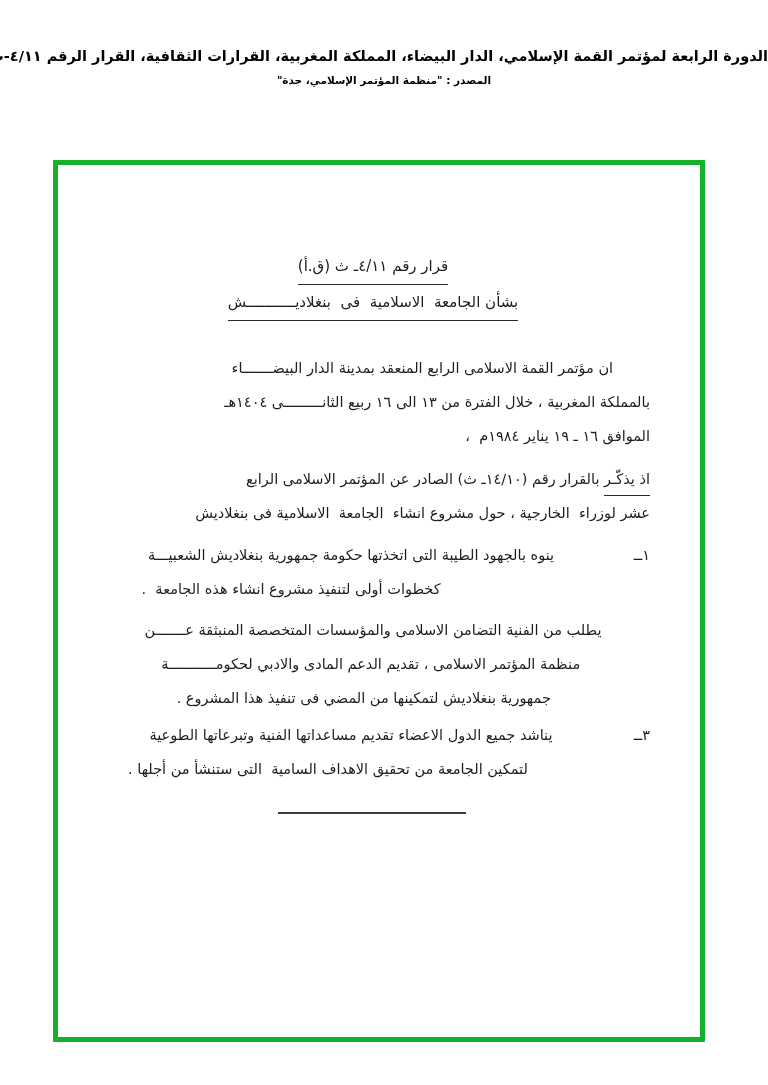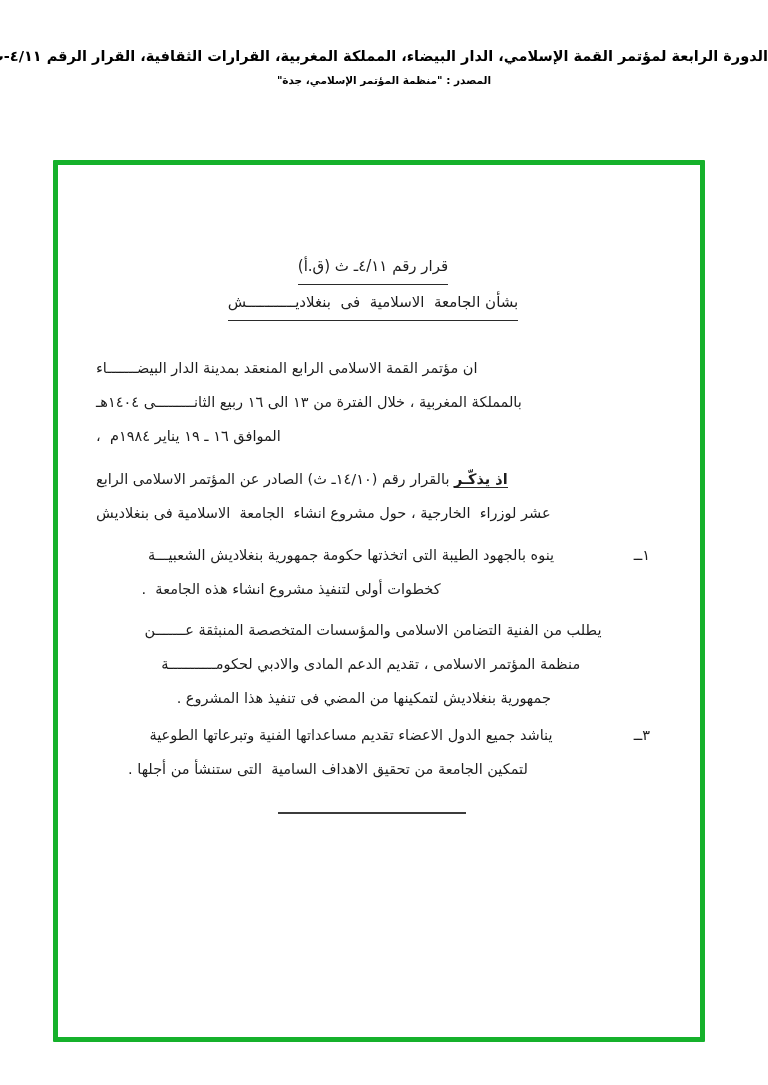--- a/index.html
+++ b/index.html
@@ -30,25 +30,25 @@
     position:absolute;top:0;left:0;right:0;bottom:0;
     direction:rtl;color:#1d1d1d;
     padding:84px 50px 0 38px;
     font-size:14.5px;line-height:34px;
   }
   .title-block{text-align:center;}
   .title-line{
     display:inline-block;border-bottom:1.6px solid #2a2a2a;
     padding-bottom:1px;font-size:15px;white-space:pre;
   }
-  .para{white-space:pre-wrap;text-align:left;margin:0;}
+  .para{white-space:pre-wrap;text-align:right;margin:0;}
   .p1{margin-top:30px;}
   .p2{margin-top:9px;}
   .p3{margin-top:9px;}
-  .lead{border-bottom:1.6px solid #2a2a2a;padding-bottom:0;font-weight:bold;}
+  .lead{border-bottom:1.6px solid #2a2a2a;padding-bottom:8px;}
   .item{display:flex;direction:rtl;}
   .item-1{margin-top:8px;}
   .item-2{margin-top:7px;}
   .item-3{margin-top:3px;}
   .item-num{flex:none;width:44px;white-space:pre;}
   .item-text{flex:1;white-space:pre-wrap;text-align:center;}
   .rule{
     height:2px;background:#3c3c3c;width:188px;
     margin:26px 184px 0 auto;
   }

